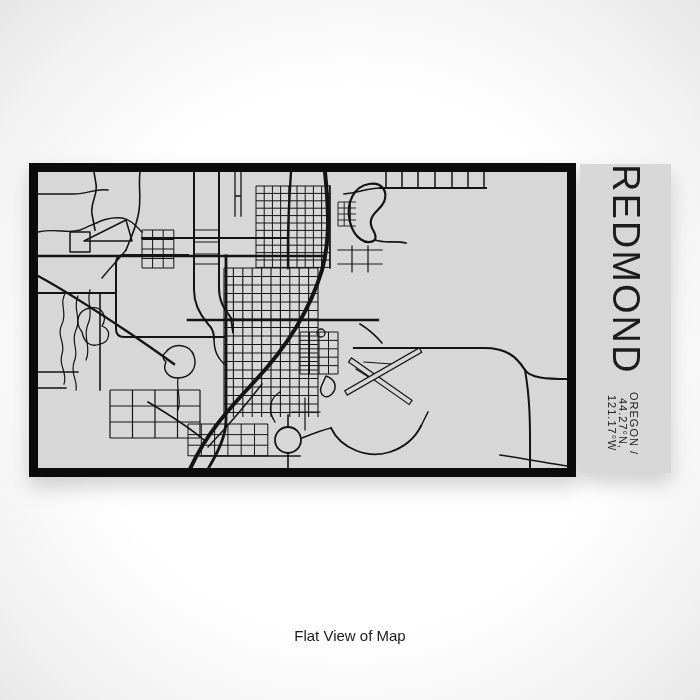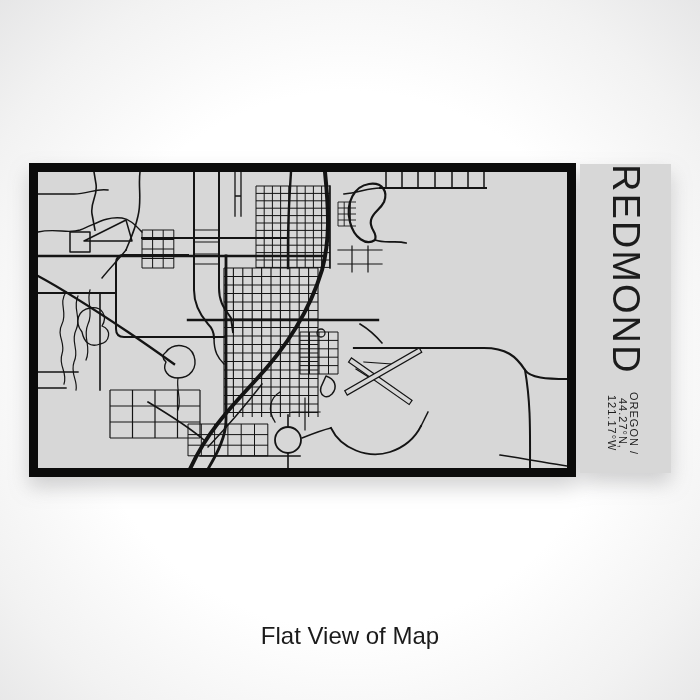--- a/index.html
+++ b/index.html
@@ -40,21 +40,21 @@
     letter-spacing:2px;line-height:1;
   }
   .city-coords{
     font-size:11px;font-weight:400;color:#2a2a2a;
     letter-spacing:1px;line-height:1;
     margin-right:7px;
   }
   .caption{
     position:absolute;left:0;top:619px;width:700px;
     text-align:center;
-    font-size:24px;line-height:34px;color:#1b1b1b;
+    font-size:15px;line-height:34px;color:#1b1b1b;
   }
 </style>
 </head>
 <body>
 
 <div class="stage">
   <div class="card">
     <div class="map-frame" style="border-color: rgb(11, 11, 11); background: rgb(215, 215, 215);">
       <svg class="map-svg" xmlns="http://www.w3.org/2000/svg" preserveAspectRatio="none" viewBox="0 0 529 296">
           <path d="M287,0 C291,40 292,68 284,98 C272,138 248,176 216,210 C190,238 168,262 152,297" fill="none" stroke="#141414" stroke-width="4" stroke-linecap="square" stroke-linejoin="round"></path>

